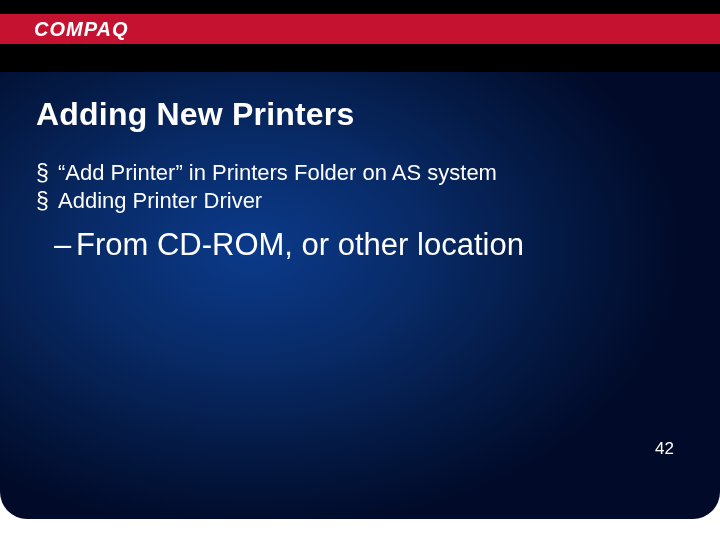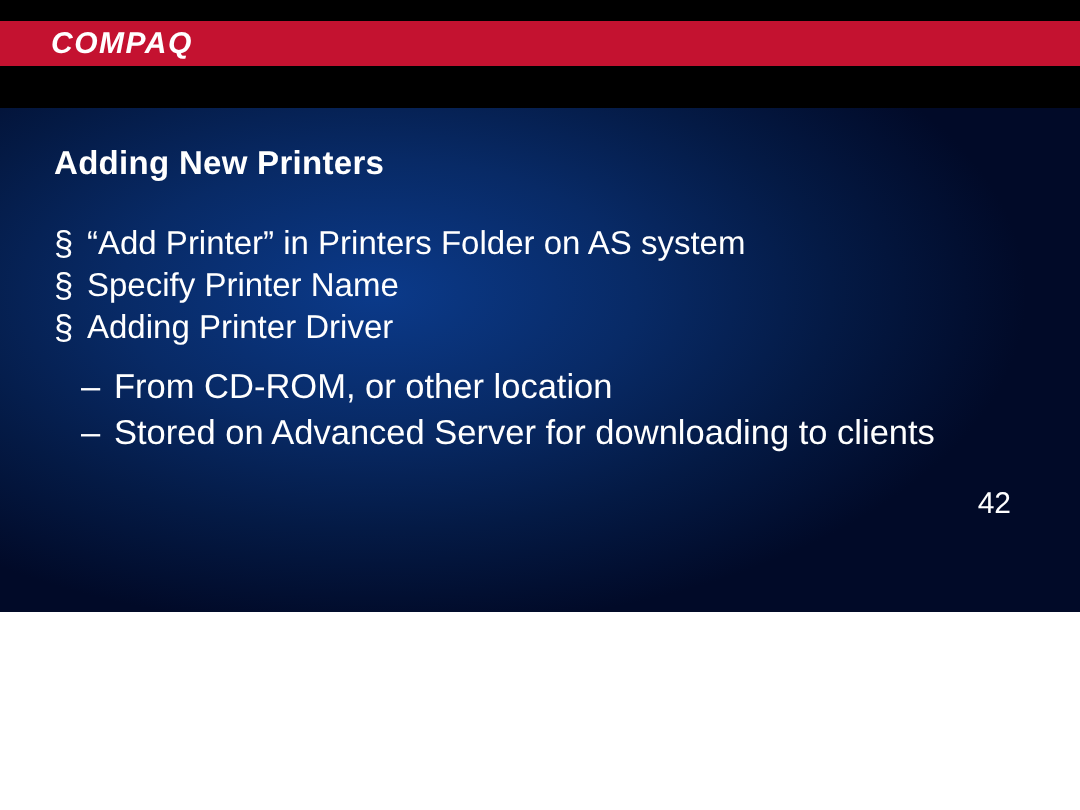--- a/index.html
+++ b/index.html
@@ -1,21 +1,22 @@
 <!DOCTYPE html>
 <html><head>
 <meta charset="utf-8">
 <style>
   * { margin: 0; padding: 0; box-sizing: border-box; }
   html, body { width: 720px; height: 540px; overflow: hidden; font-family: Arial, Helvetica, sans-serif; }
   .slide {
-    width: 720px; height: 408px;
+    width: 720px; height: 519px;
     background: radial-gradient(ellipse 60% 55% at 35% 48%, #0b3a8a 0%, #082a66 40%, #041a45 70%, #010a28 100%);
     position: relative;
     color: #fff;
+    border-radius: 27px;
   }
   .header-bar {
     width: 100%; height: 72px;
     background: #000;
     position: relative;
   }
   .red-stripe {
     position: absolute;
     top: 14px; left: 0; width: 100%; height: 30px;
     background: #c41230;
@@ -27,21 +28,21 @@
     display: flex; align-items: center;
     font-style: italic; font-weight: 900;
     font-size: 20px; letter-spacing: 1px;
     color: #fff;
     font-family: Arial, Helvetica, sans-serif;
   }
   .content {
     padding: 24px 36px 0 36px;
   }
   .title {
-    font-size: 22px;
+    font-size: 32px;
     font-weight: 700;
     color: #fff;
     margin-bottom: 26px;
     letter-spacing: 0.2px;
   }
   .bullets { list-style: none; }
   .bullets > li {
     position: relative;
     padding-left: 22px;
     font-size: 22px;
@@ -56,55 +57,53 @@
     font-size: 23px;
   }
   .subbullets {
     list-style: none;
     margin-top: 10px;
     margin-left: 18px;
   }
   .subbullets > li {
     position: relative;
     padding-left: 22px;
-    font-size: 23px;
+    font-size: 31px;
     line-height: 1.32;
     color: #fff;
   }
   .subbullets > li::before {
     content: "–";
     position: absolute;
     left: 0; top: 0;
   }
   .page-num {
     position: absolute;
     right: 46px;
     bottom: 60px;
-    font-size: 20px;
+    font-size: 17px;
     color: #fff;
   }
 </style>
 </head>
 <body>
 
 <div class="slide">
   <div class="header-bar">
     <div class="red-stripe"></div>
     <div class="logo">COMPAQ</div>
   </div>
 
   <div class="content">
     <h1 class="title">Adding New Printers</h1>
 
     <ul class="bullets">
       <li>“Add Printer” in Printers Folder on AS system</li>
-      <li>Specify Printer Name</li>
       <li>Adding Printer Driver</li>
     </ul>
 
     <ul class="subbullets">
       <li>From CD-ROM, or other location</li>
-      <li>Stored on Advanced Server for downloading to clients</li>
     </ul>
   </div>
 
   <div class="page-num">42</div>
 </div>
 
 </body></html>

